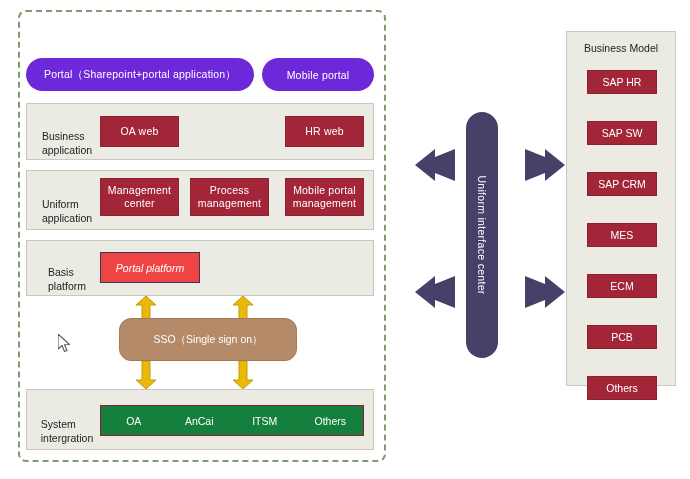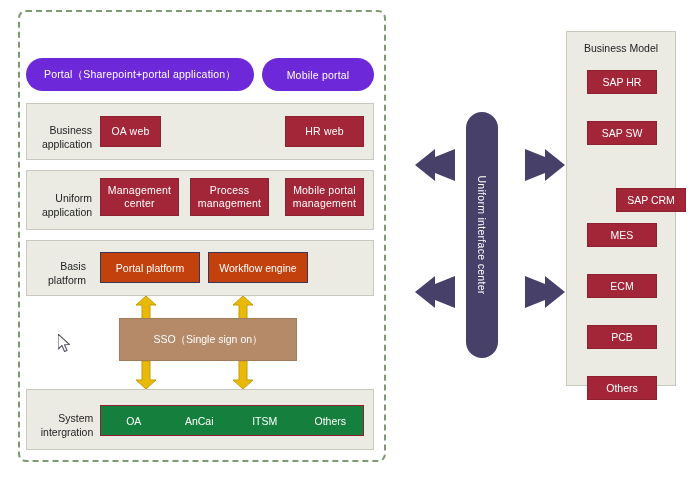--- a/index.html
+++ b/index.html
@@ -60,41 +60,42 @@
   }
   .panel {
     position: absolute;
     background: #ebebe4;
     border: 1px solid #c8c8bf;
     box-sizing: border-box;
   }
   .panel-label {
     position: absolute;
     left: 0;
-    top: 6px;
+    top: 12px;
     width: 80px;
     height: 100%;
     display: flex;
     align-items: center;
     justify-content: center;
-    text-align: right;
+    text-align: left;
     font-size: 10.5px;
     color: #222222;
     line-height: 1.3;
   }
   .purplebox {
     position: absolute;
-    background: #c2410c;
+    background: #ef4444;
     border: 1px solid #3b3658;
     color: #ffffff;
     display: flex;
     align-items: center;
     justify-content: center;
     font-size: 10.5px;
     box-sizing: border-box;
+    font-style: italic;
   }
   .ssobox {
     position: absolute;
     background: #b48a68;
     border: 1px solid #a07a59;
     color: #ffffff;
     display: flex;
     align-items: center;
     justify-content: center;
     font-size: 10.5px;
@@ -193,21 +194,21 @@
 
 
   <div class="goldpill" style="left:26px;top:58px;width:228px;height:33px;">Portal（Sharepoint+portal application）</div>
   <div class="goldpill" style="left:262px;top:58px;width:112px;height:33px;">Mobile portal</div>
 
   <div class="panel" style="left:26px;top:103px;width:348px;height:57px;">
     <div class="panel-label">
       <span><span>Business</span><br><span>application</span></span>
     </div>
   </div>
-  <div class="redbox" style="left:100px;top:116px;width:61px;height:31px;">OA web</div>
+  <div class="redbox" style="left:100px;top:116px;width:79px;height:31px;">OA web</div>
   <div class="redbox" style="left:285px;top:116px;width:79px;height:31px;">HR web</div>
 
   <div class="panel" style="left:26px;top:170px;width:348px;height:60px;">
     <div class="panel-label">
       <span><span>Uniform</span><br><span>application</span></span>
     </div>
   </div>
   <div class="redbox" style="left:100px;top:178px;width:79px;height:38px;">
     <span>Management<br>center</span>
   </div>
@@ -217,34 +218,33 @@
   <div class="redbox" style="left:285px;top:178px;width:79px;height:38px;">
     <span>Mobile portal<br>management</span>
   </div>
 
   <div class="panel" style="left:26px;top:240px;width:348px;height:56px;">
     <div class="panel-label">
       <span><span>Basis</span><br><span>platform</span></span>
     </div>
   </div>
   <div class="purplebox" style="left:100px;top:252px;width:100px;height:31px;">Portal platform</div>
-  <div class="purplebox" style="left:208px;top:252px;width:100px;height:31px;">Workflow engine</div>
 
   <div class="yarrow" style="left:135px;top:296px;">
     <svg width="22" height="24" viewBox="0 0 22 24">
       <polygon points="11,0 21,9 15,9 15,24 7,24 7,9 1,9" fill="#e8b908" stroke="#c79b05" stroke-width="1"></polygon>
     </svg>
   </div>
   <div class="yarrow" style="left:232px;top:296px;">
     <svg width="22" height="24" viewBox="0 0 22 24">
       <polygon points="11,0 21,9 15,9 15,24 7,24 7,9 1,9" fill="#e8b908" stroke="#c79b05" stroke-width="1"></polygon>
     </svg>
   </div>
 
-  <div class="ssobox" style="left:119px;top:318px;width:178px;height:43px;">SSO（Single sign on）</div>
+  <div class="ssobox" style="left:119px;top:318px;width:178px;height:43px;border-radius:12px;">SSO（Single sign on）</div>
 
   <div class="yarrow" style="left:135px;top:361px;">
     <svg width="22" height="28" viewBox="0 0 22 28">
       <polygon points="11,28 21,19 15,19 15,0 7,0 7,19 1,19" fill="#e8b908" stroke="#c79b05" stroke-width="1"></polygon>
     </svg>
   </div>
   <div class="yarrow" style="left:232px;top:361px;">
     <svg width="22" height="28" viewBox="0 0 22 28">
       <polygon points="11,28 21,19 15,19 15,0 7,0 7,19 1,19" fill="#e8b908" stroke="#c79b05" stroke-width="1"></polygon>
     </svg>
@@ -284,21 +284,21 @@
   <div class="chev" style="left:521px;top:275px;">
     <svg width="44" height="34" viewBox="0 0 44 34">
       <polygon points="44,17 24,33 24,25 4,33 4,1 24,9 24,1" fill="#474169"></polygon>
     </svg>
   </div>
 
   <div class="bm-panel">
     <div class="bm-title">Business Model</div>
     <div class="bm-item" style="top:38px;">SAP HR</div>
     <div class="bm-item" style="top:89px;">SAP SW</div>
-    <div class="bm-item" style="top:156px;margin-left:29px;">SAP CRM</div>
+    <div class="bm-item" style="top:140px;">SAP CRM</div>
     <div class="bm-item" style="top:191px;">MES</div>
     <div class="bm-item" style="top:242px;">ECM</div>
     <div class="bm-item" style="top:293px;">PCB</div>
     <div class="bm-item" style="top:344px;">Others</div>
   </div>
 
   <div class="cursor">
     <svg width="14" height="19" viewBox="0 0 14 19">
       <polygon points="0,0 0,15 4,11.5 6.5,17.5 9,16.5 6.5,10.8 11.5,10.5" fill="#ffffff" stroke="#555566" stroke-width="1.1" stroke-linejoin="round"></polygon>
     </svg>

